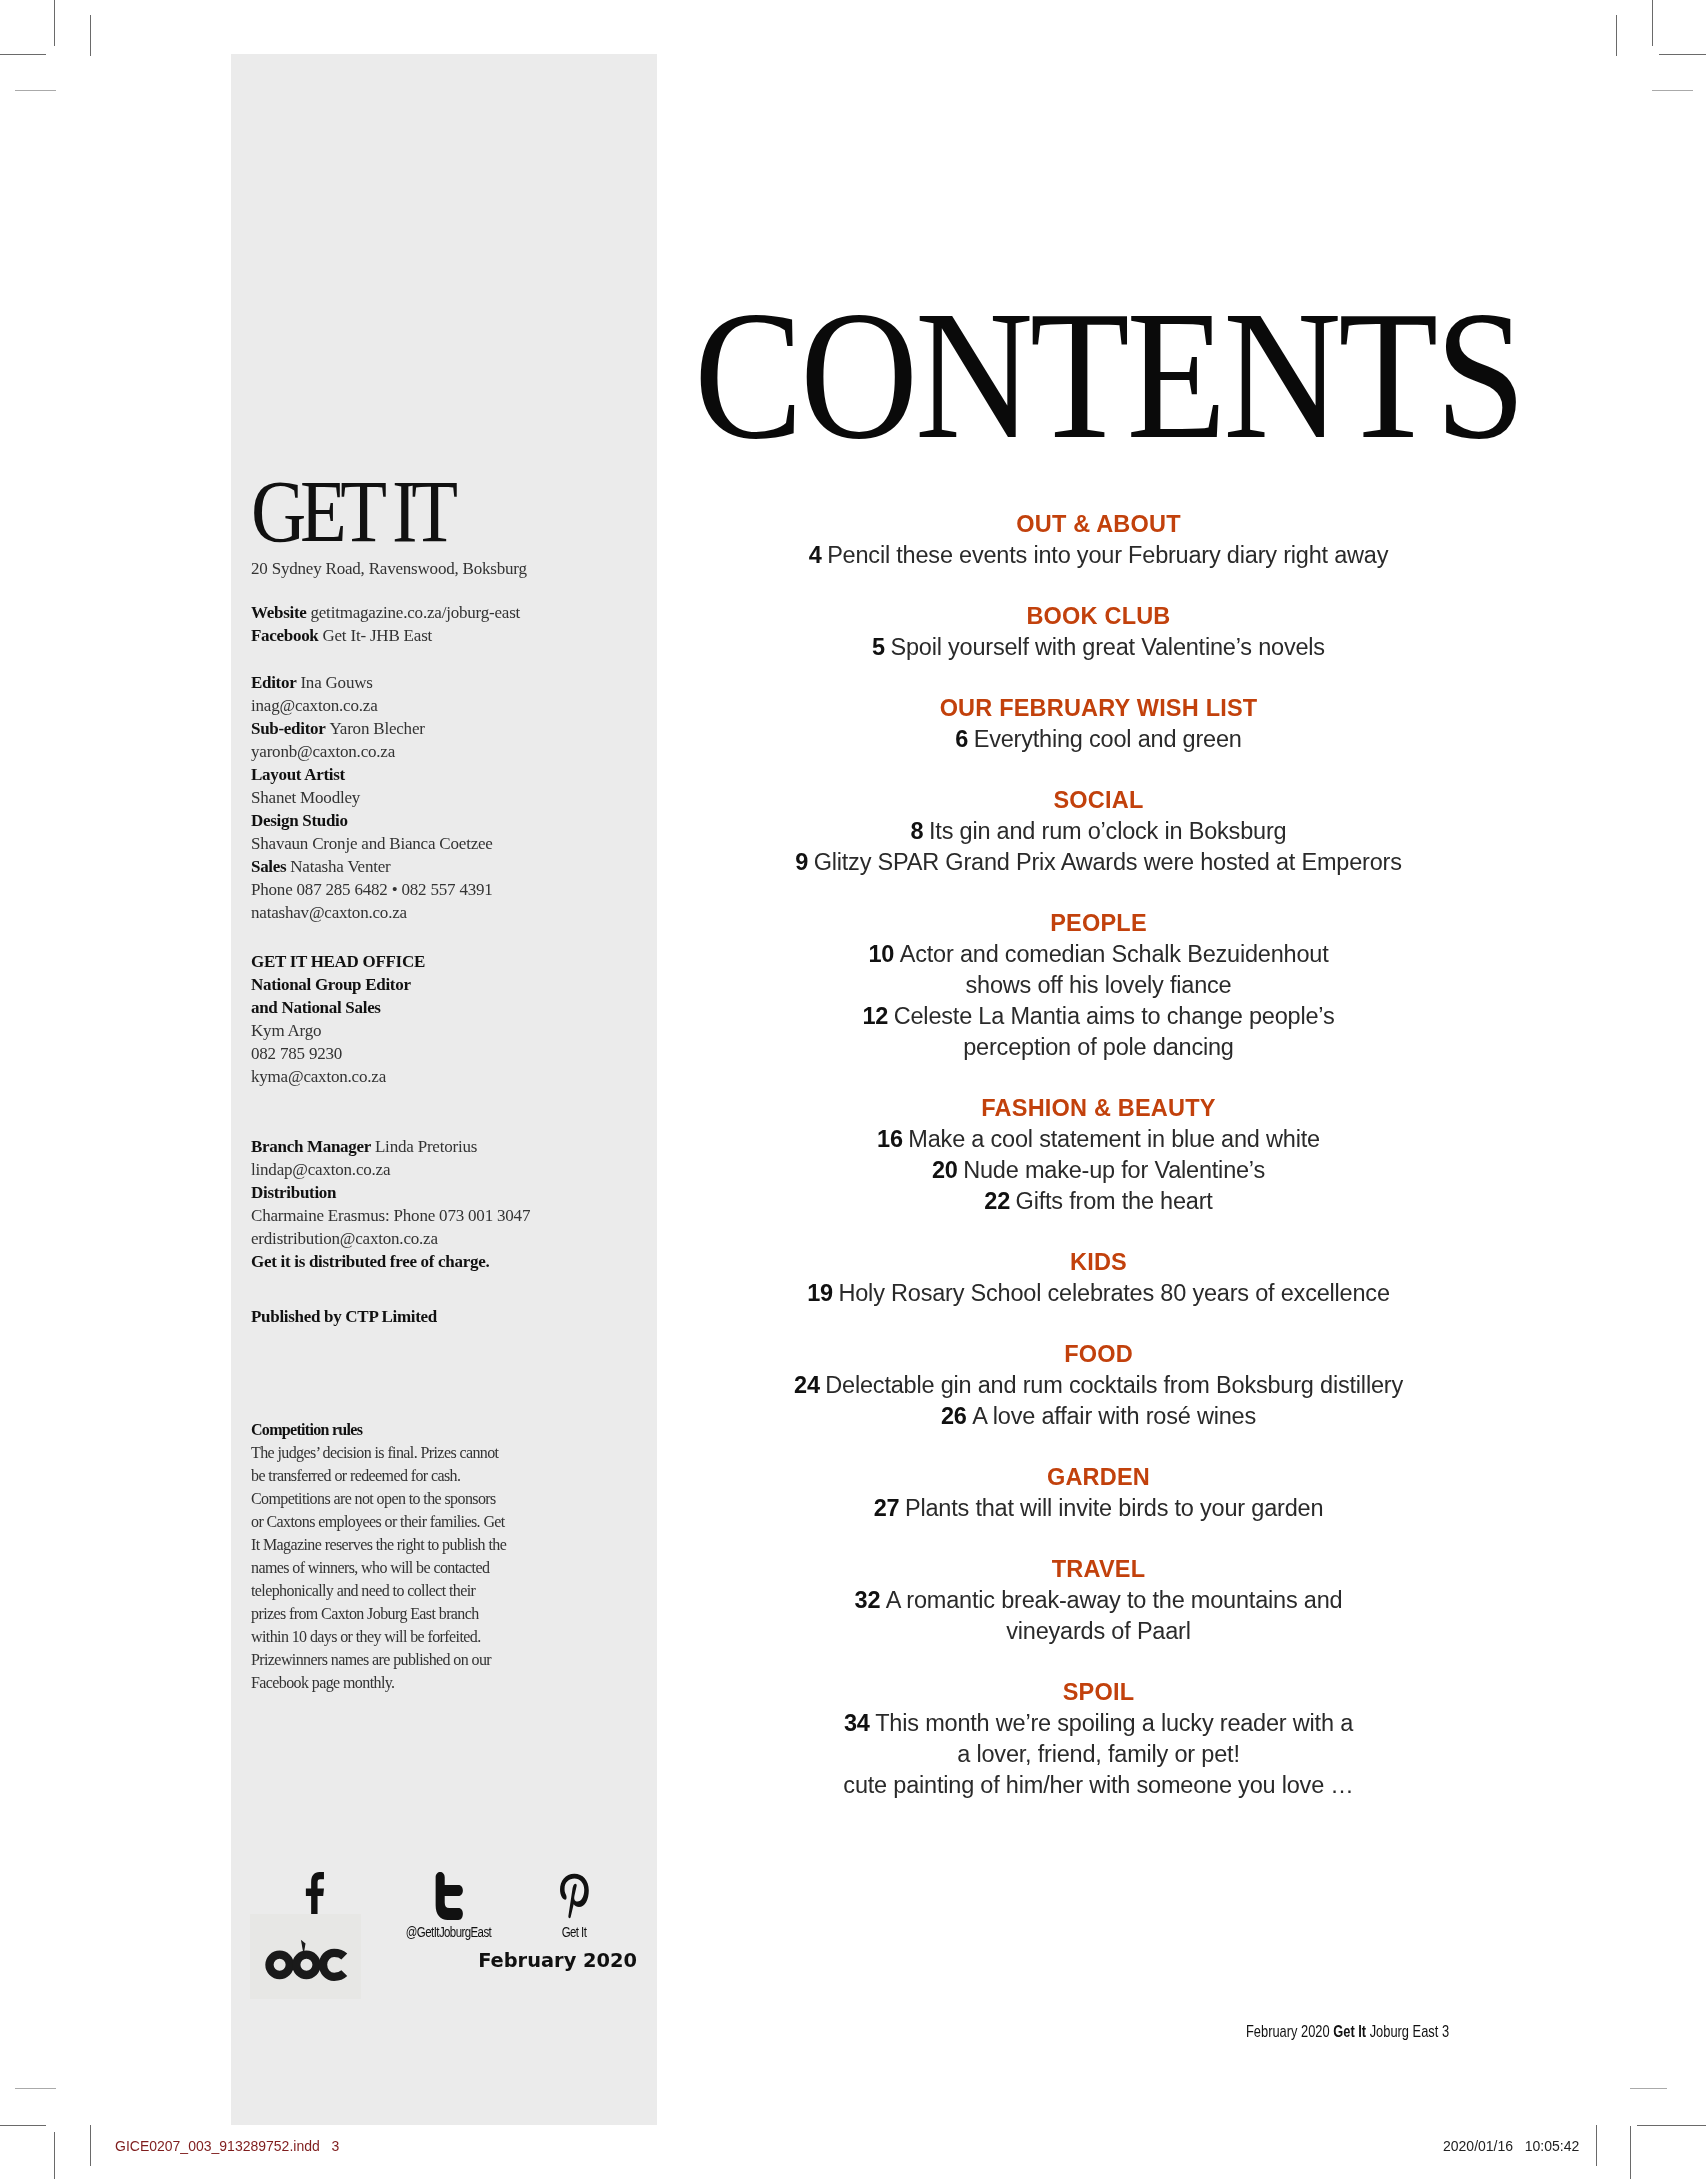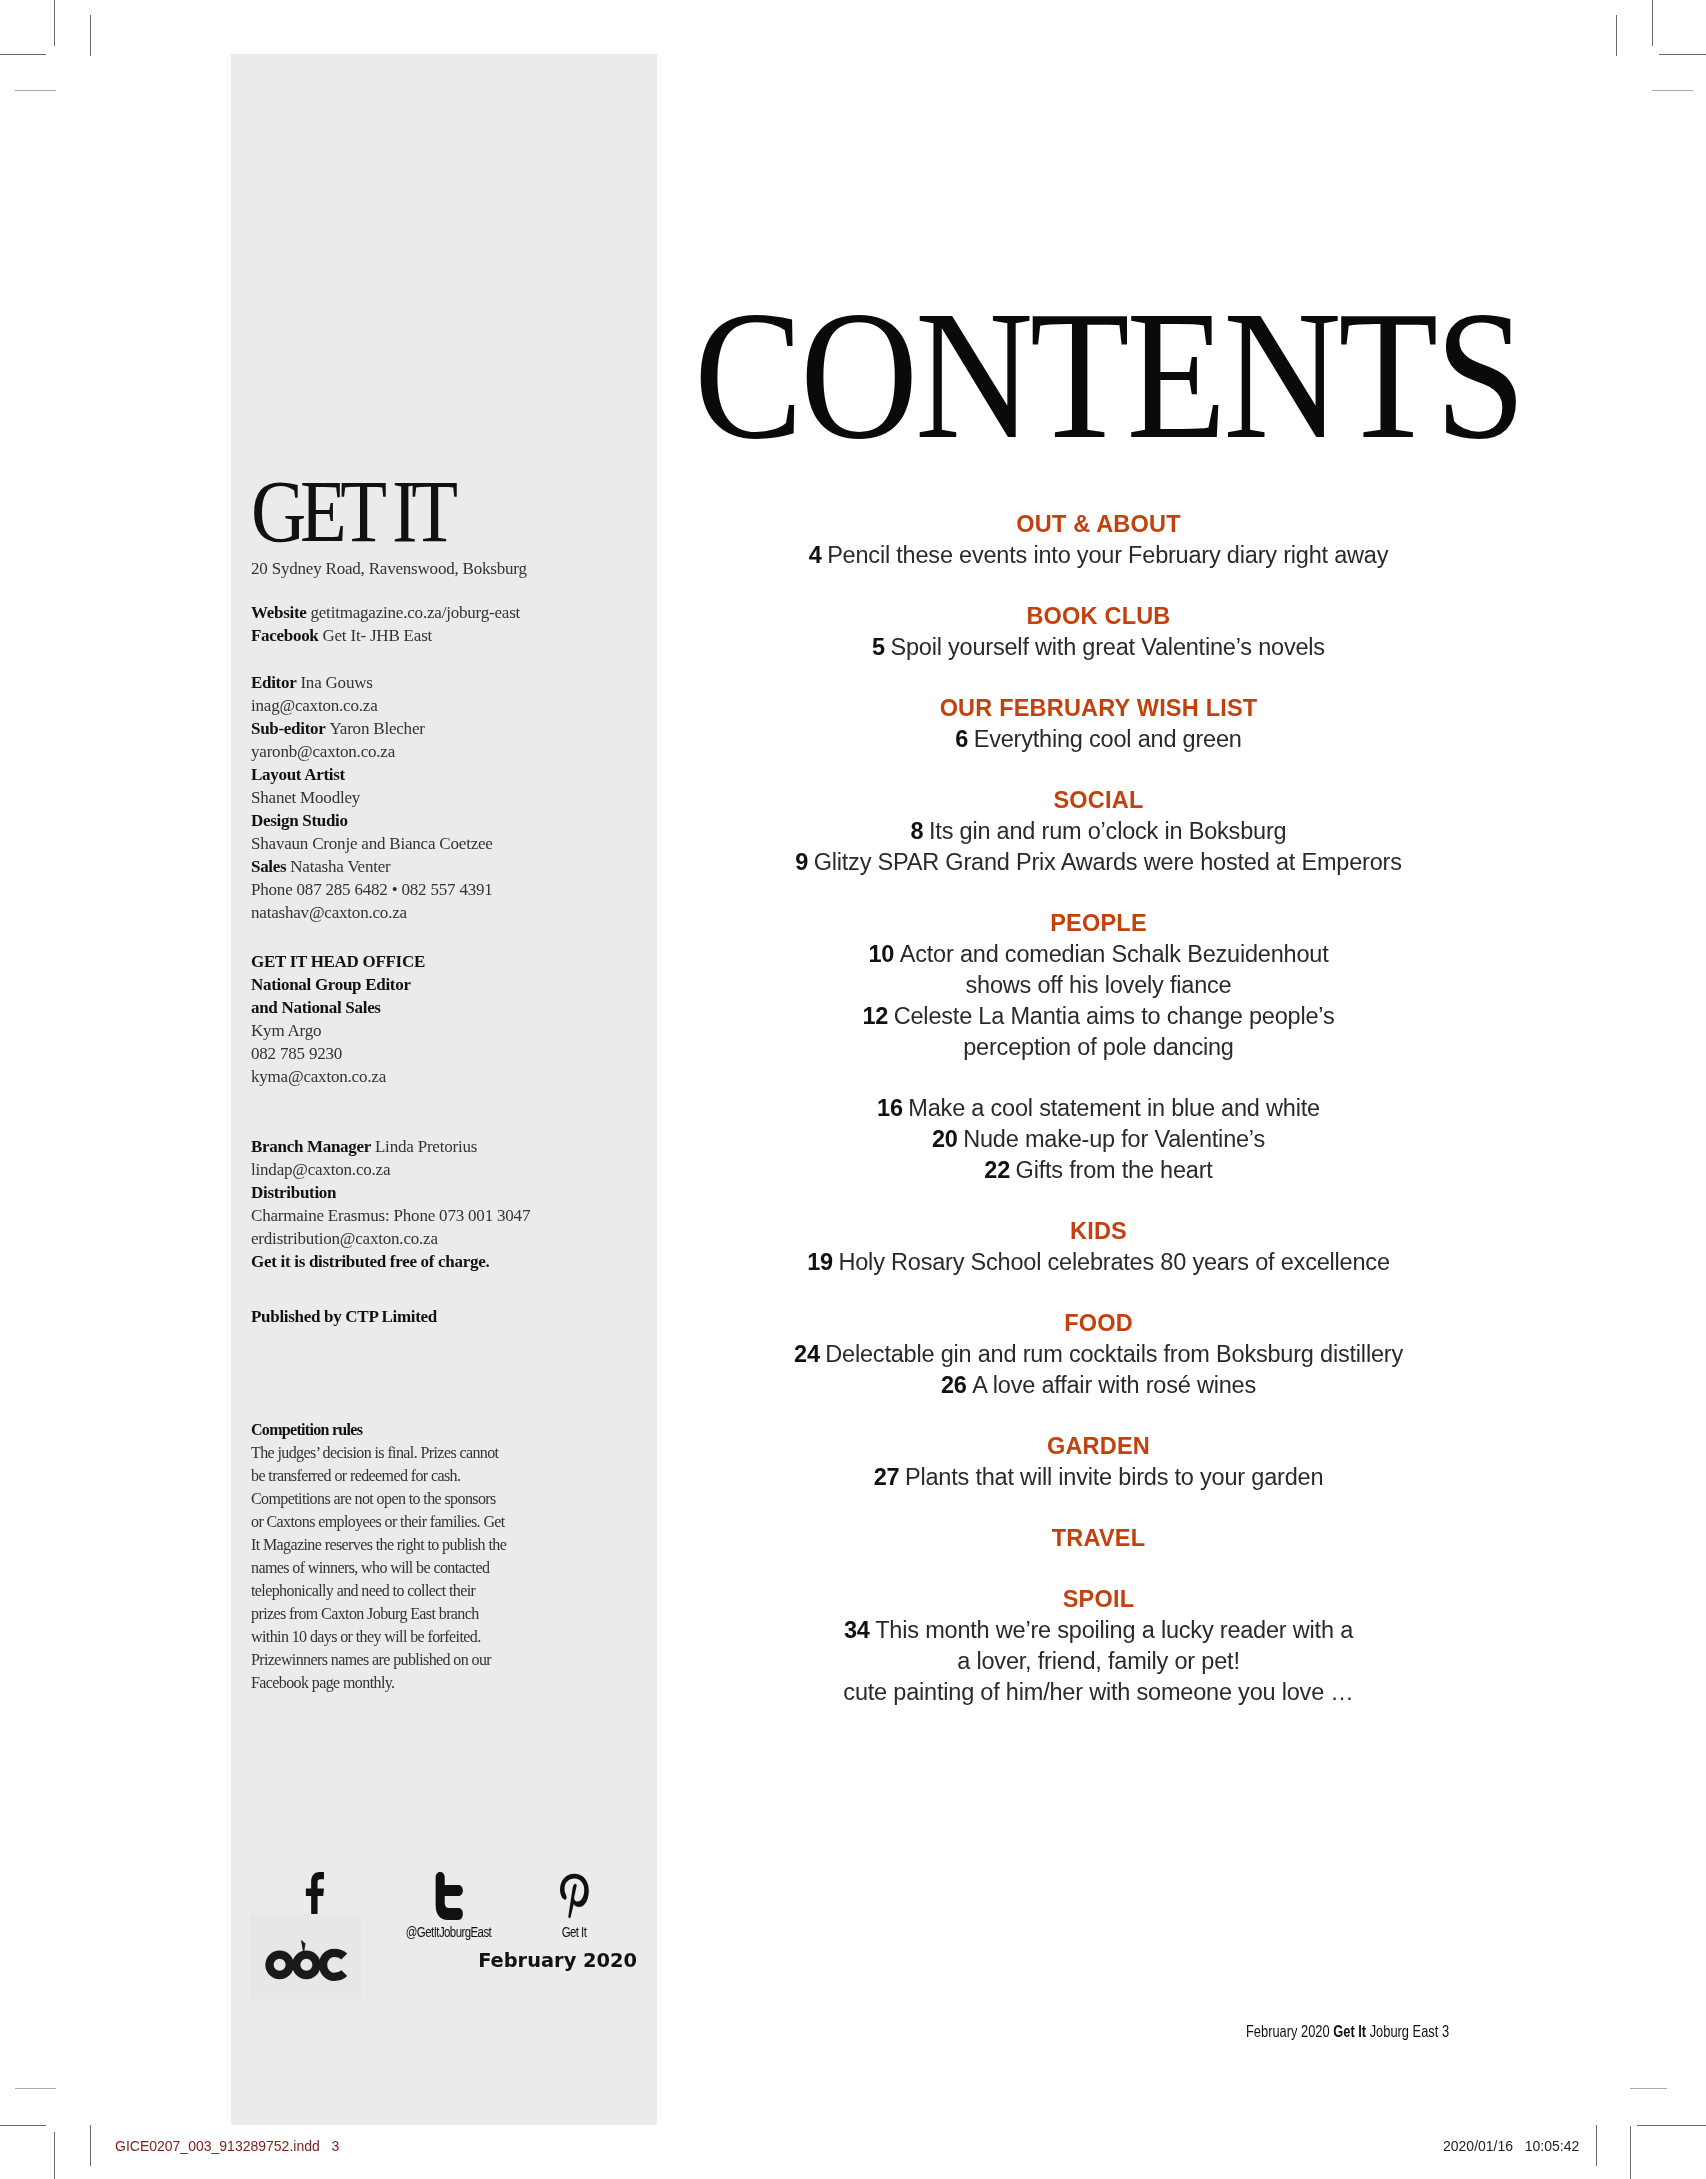--- a/index.html
+++ b/index.html
@@ -175,39 +175,41 @@
     <div class="sec-title">SOCIAL</div>
     <div class="entry"><span class="pg">8</span><span>Its gin and rum o’clock in Boksburg</span></div>
     <div class="entry"><span class="pg">9</span><span>Glitzy SPAR Grand Prix Awards were hosted at Emperors</span></div>
   </div>
   <div class="sec">
     <div class="sec-title">PEOPLE</div>
     <div class="entry"><span class="pg">10</span><span>Actor and comedian Schalk Bezuidenhout</span><span class="cont">shows off his lovely fiance</span></div>
     <div class="entry"><span class="pg">12</span><span>Celeste La Mantia aims to change people’s</span><span class="cont">perception of pole dancing</span></div>
   </div>
   <div class="sec">
+    <div class="sec-title">FASHION &amp; BEAUTY</div>
     <div class="entry"><span class="pg">16</span><span>Make a cool statement in blue and white</span></div>
     <div class="entry"><span class="pg">20</span><span>Nude make-up for Valentine’s</span></div>
     <div class="entry"><span class="pg">22</span><span>Gifts from the heart</span></div>
   </div>
   <div class="sec">
     <div class="sec-title">KIDS</div>
     <div class="entry"><span class="pg">19</span><span>Holy Rosary School celebrates 80 years of excellence</span></div>
   </div>
   <div class="sec">
     <div class="sec-title">FOOD</div>
     <div class="entry"><span class="pg">24</span><span>Delectable gin and rum cocktails from Boksburg distillery</span></div>
     <div class="entry"><span class="pg">26</span><span>A love affair with rosé wines</span></div>
   </div>
   <div class="sec">
     <div class="sec-title">GARDEN</div>
     <div class="entry"><span class="pg">27</span><span>Plants that will invite birds to your garden</span></div>
   </div>
   <div class="sec">
     <div class="sec-title">TRAVEL</div>
+    <div class="entry"><span class="pg">32</span><span>A romantic break-away to the mountains and</span><span class="cont">vineyards of Paarl</span></div>
   </div>
   <div class="sec">
     <div class="sec-title">SPOIL</div>
     <div class="entry"><span class="pg">34</span><span>This month we’re spoiling a lucky reader with a</span><span class="cont">a lover, friend, family or pet!</span><span class="cont">cute painting of him/her with someone you love …</span></div>
   </div>
 </div>
 
 <div class="folio"><span>February 2020 </span><b>Get It</b><span> Joburg East 3</span></div>
 
 <div class="slug-left" style="white-space:pre;">GICE0207_003_913289752.indd   3</div>

